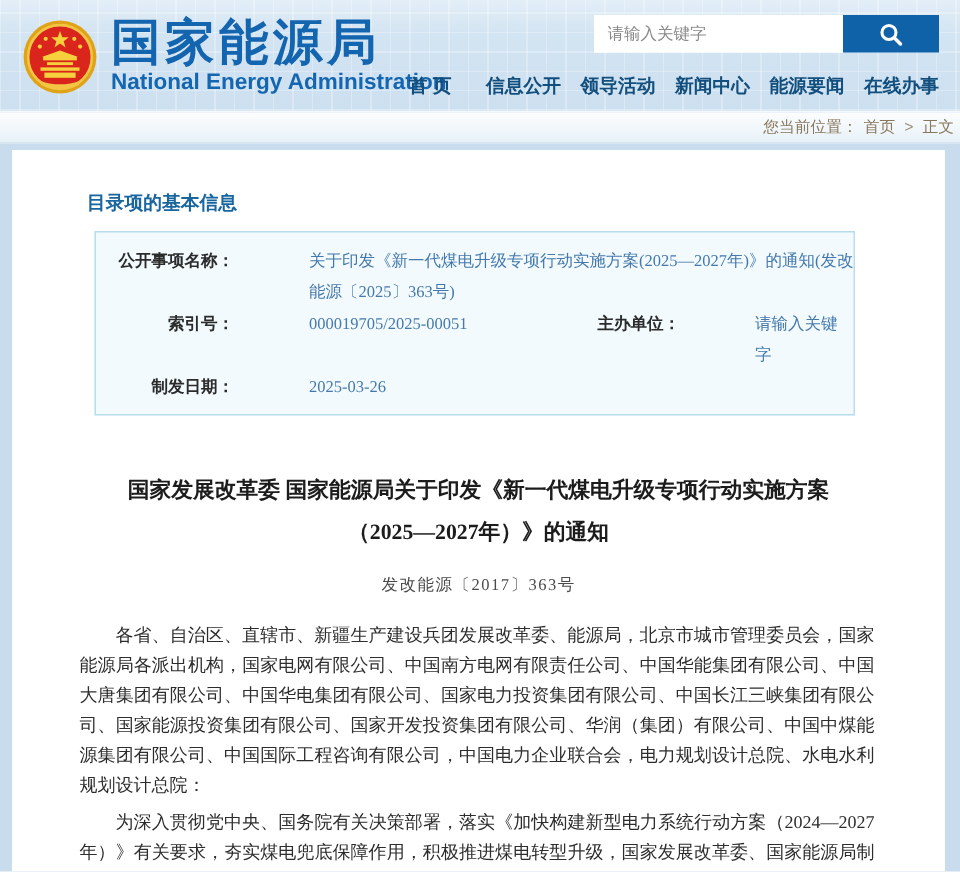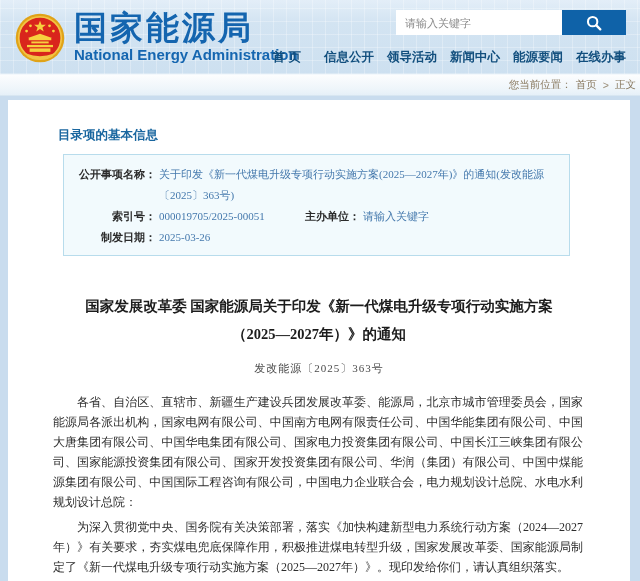--- a/index.html
+++ b/index.html
@@ -78,21 +78,21 @@
     margin-left: 50px;
     font-size: 12.5px; font-weight: bold; color: #19669f;
   }
   .info-box {
     margin: 10px 60px 0 55px;
     background: #f2fafd;
     border: 1px solid #b8dcec;
     padding: 9px 0 7px 0;
     font-size: 11px;
   }
-  .info-row { display: flex; line-height: 21px; }
+  .info-row { display: flex; line-height: 21px; gap: 47px; }
   .info-label {
     width: 92px; text-align: right; font-weight: bold; color: #2b2b2b;
     flex-shrink: 0;
   }
   .info-value { color: #4579ad; padding-left: 3px; }
   .info-value-num { color: #4579ad; padding-left: 3px; width: 132px; }
   .info-label2 {
     width: 72px; text-align: right; font-weight: bold; color: #2b2b2b; flex-shrink: 0;
   }
 
@@ -191,20 +191,20 @@
       <span class="info-value">请输入关键字</span>
     </div>
     <div class="info-row">
       <span class="info-label">制发日期：</span>
       <span class="info-value">2025-03-26</span>
     </div>
   </div>
 
   <div class="doc-title">国家发展改革委 国家能源局关于印发《新一代煤电升级专项行动实施方案（2025—2027年）》的通知</div>
 
-  <div class="doc-number">发改能源〔2025〕363号</div>
+  <div class="doc-number">发改能源〔2017〕363号</div>
 
   <div class="doc-body">
     <p>各省、自治区、直辖市、新疆生产建设兵团发展改革委、能源局，北京市城市管理委员会，国家能源局各派出机构，国家电网有限公司、中国南方电网有限责任公司、中国华能集团有限公司、中国大唐集团有限公司、中国华电集团有限公司、国家电力投资集团有限公司、中国长江三峡集团有限公司、国家能源投资集团有限公司、国家开发投资集团有限公司、华润（集团）有限公司、中国中煤能源集团有限公司、中国国际工程咨询有限公司，中国电力企业联合会，电力规划设计总院、水电水利规划设计总院：</p>
     <p>为深入贯彻党中央、国务院有关决策部署，落实《加快构建新型电力系统行动方案（2024—2027年）》有关要求，夯实煤电兜底保障作用，积极推进煤电转型升级，国家发展改革委、国家能源局制定了《新一代煤电升级专项行动实施方案（2025—2027年）》。现印发给你们，请认真组织落实。</p>
   </div>
 
 </div>
 
 </body></html>

